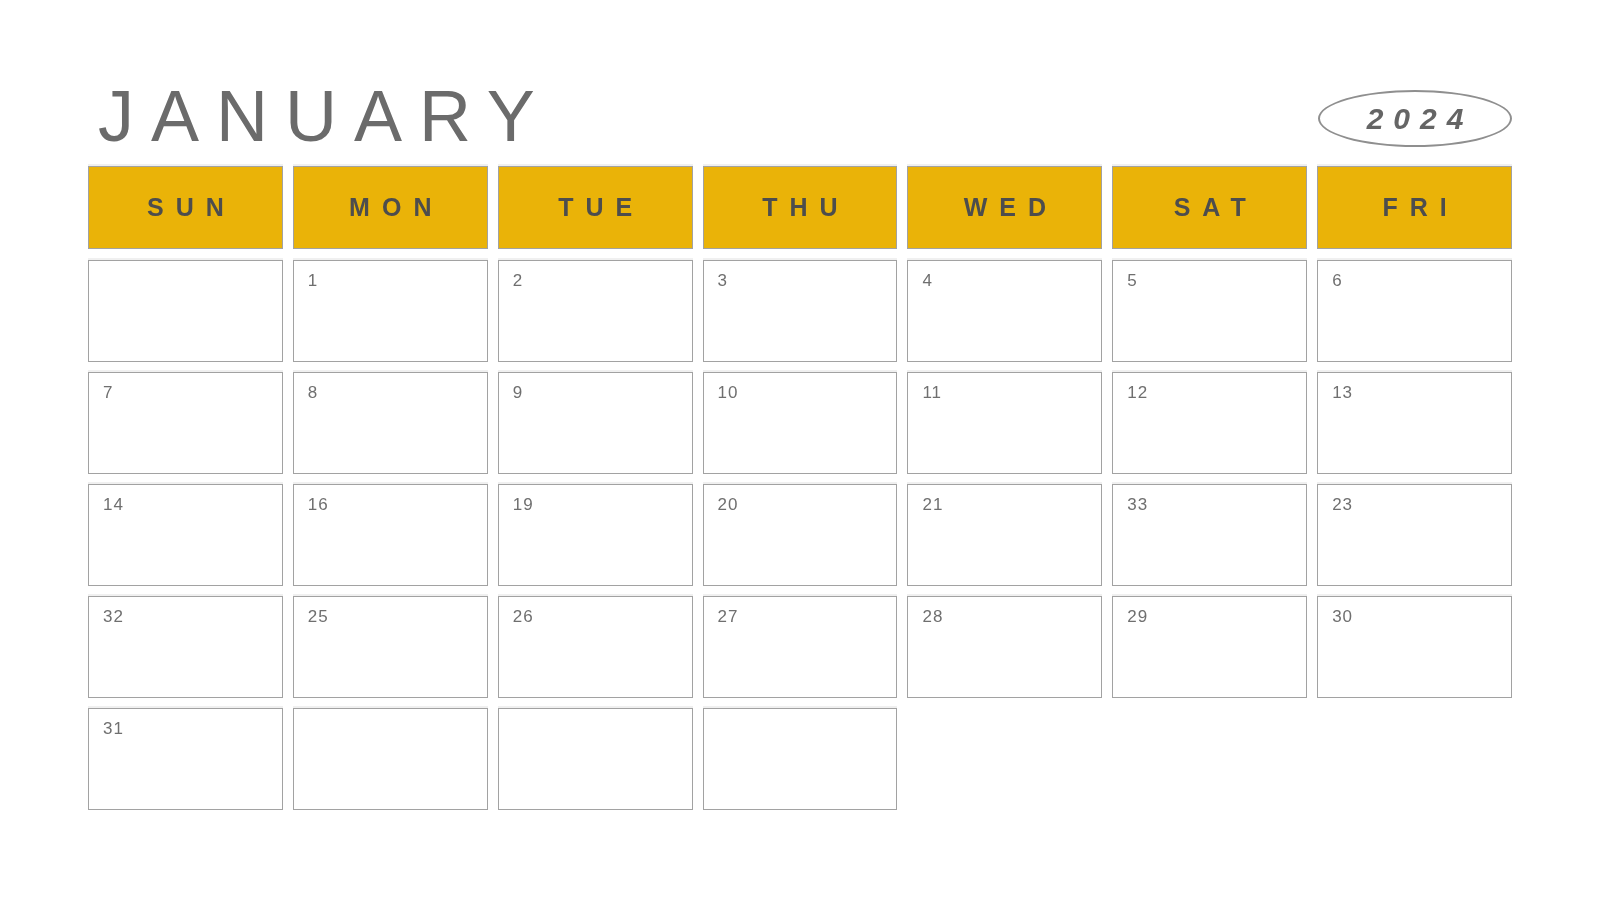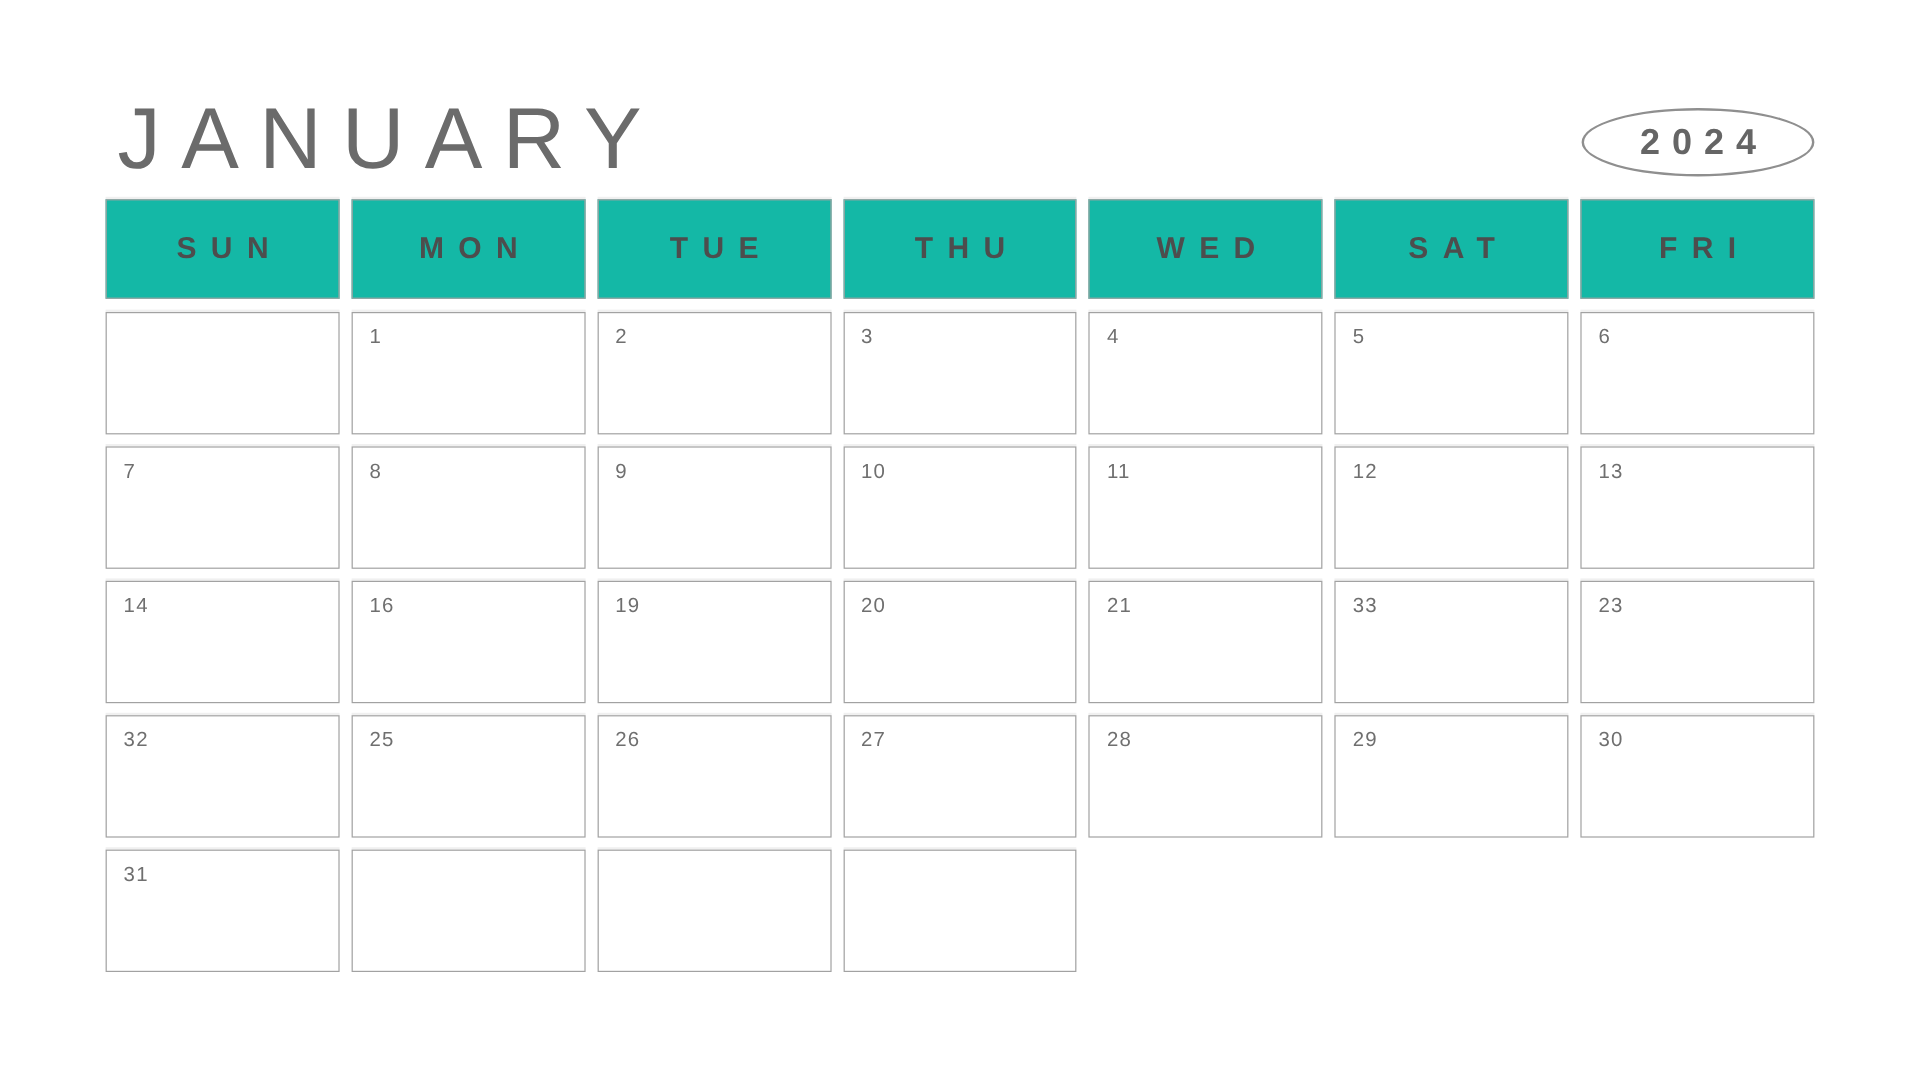--- a/index.html
+++ b/index.html
@@ -37,36 +37,37 @@
     display: flex;
     align-items: center;
     justify-content: center;
   }
   .year-badge span {
     font-size: 30px;
     font-weight: 700;
     letter-spacing: 10px;
     padding-left: 10px; 
     color: #656565;
+    font-style: italic;
   }
   .grid-wrap {
     position: absolute;
     left: 88px;
     top: 166px;
     width: 1424px;
   }
   .weekday-row {
     display: grid;
     grid-template-columns: repeat(7, 1fr);
     column-gap: 10px;
     margin-bottom: 11px;
   }
   .weekday-cell {
     height: 83px;
-    background: #14b8a6;
+    background: #eab308;
     border: 1px solid #a2a2a2;
     box-shadow: 0 -2px 0 rgba(0,0,0,0.06);
     display: flex;
     align-items: center;
     justify-content: center;
     font-size: 25px;
     font-weight: 700;
     letter-spacing: 12px;
     padding-left: 12px; 
     color: #4d4d4d;

